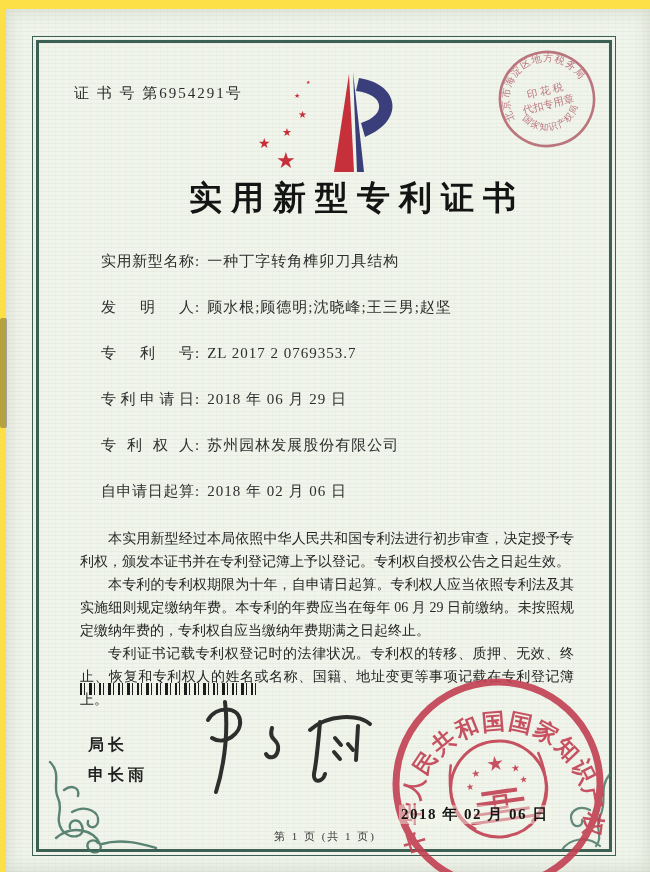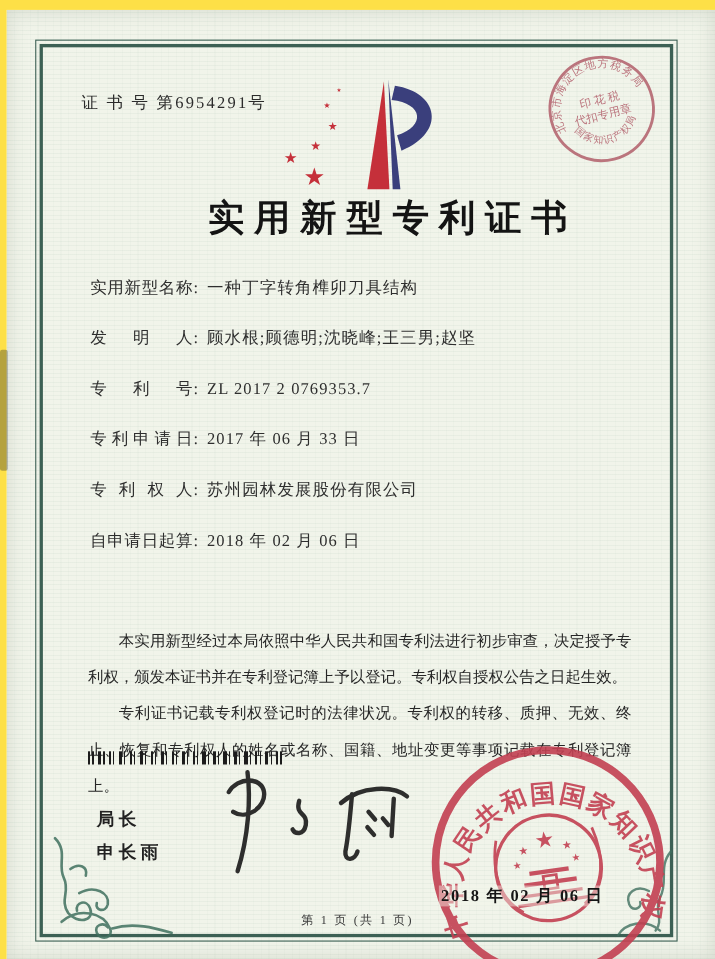--- a/index.html
+++ b/index.html
@@ -18,24 +18,24 @@
     border:3px solid #3c6054;outline:1px solid #3c6054;outline-offset:3px;
     pointer-events:none;
   }
   .abs{position:absolute;}
   #cert-number{left:74px;top:84px;font-size:15px;letter-spacing:2px;color:#2b2b2b;}
   #logo{left:246px;top:68px;}
   #title{left:0;top:176px;width:650px;text-align:center;font-size:33px;font-weight:700;
          letter-spacing:9px;color:#141414;padding-left:32px;}
   #fields{left:82px;top:252px;width:500px;}
   .field-row{height:46px;font-size:15px;color:#2e2e2e;white-space:nowrap;}
-  .field-label{display:inline-block;width:6.2em;text-align:justify;text-align-last:justify;}
+  .field-label{display:inline-block;width:6.2em;text-align:justify;text-align-last:justify;margin-left:19px;}
   .field-colon{display:inline-block;margin:0 8px 0 1px;}
   .field-value{letter-spacing:1px;}
-  #paragraphs{left:80px;top:527px;width:494px;font-size:14px;line-height:33px;color:#262626;margin-top:40px;}
+  #paragraphs{left:80px;top:527px;width:494px;font-size:14px;line-height:23px;color:#262626;}
   #paragraphs p{margin:0;text-indent:2em;text-align:justify;}
   #barcode{left:80px;top:683px;width:178px;height:12px;
     background:repeating-linear-gradient(90deg,
       #1c1c1c 0 2px, rgba(0,0,0,0) 2px 4px,
       #1c1c1c 4px 5px, rgba(0,0,0,0) 5px 9px,
       #1c1c1c 9px 12px, rgba(0,0,0,0) 12px 14px,
       #1c1c1c 14px 15px, rgba(0,0,0,0) 15px 19px);
   }
   #director-title{left:88px;top:735px;font-family:"Liberation Sans",sans-serif;
      font-size:16px;font-weight:600;letter-spacing:4px;color:#222;}
@@ -84,32 +84,33 @@
     <div class="field-row">
       <span class="field-label">实用新型名称</span><span class="field-colon">:</span><span class="field-value">一种丁字转角榫卯刀具结构</span>
     </div>
     <div class="field-row">
       <span class="field-label">发明人</span><span class="field-colon">:</span><span class="field-value">顾水根;顾德明;沈晓峰;王三男;赵坚</span>
     </div>
     <div class="field-row">
       <span class="field-label">专利号</span><span class="field-colon">:</span><span class="field-value">ZL 2017 2 0769353.7</span>
     </div>
     <div class="field-row">
-      <span class="field-label">专利申请日</span><span class="field-colon">:</span><span class="field-value">2017 年 06 月 33 日</span>
+      <span class="field-label">专利申请日</span><span class="field-colon">:</span><span class="field-value">2018 年 06 月 29 日</span>
     </div>
     <div class="field-row">
       <span class="field-label">专利权人</span><span class="field-colon">:</span><span class="field-value">苏州园林发展股份有限公司</span>
     </div>
     <div class="field-row">
       <span class="field-label">自申请日起算</span><span class="field-colon">:</span><span class="field-value">2018 年 02 月 06 日</span>
     </div>
   </div>
 
   <div id="paragraphs" class="abs">
     <p>本实用新型经过本局依照中华人民共和国专利法进行初步审查，决定授予专利权，颁发本证书并在专利登记簿上予以登记。专利权自授权公告之日起生效。</p>
+    <p>本专利的专利权期限为十年，自申请日起算。专利权人应当依照专利法及其实施细则规定缴纳年费。本专利的年费应当在每年 06 月 29 日前缴纳。未按照规定缴纳年费的，专利权自应当缴纳年费期满之日起终止。</p>
     <p>专利证书记载专利权登记时的法律状况。专利权的转移、质押、无效、终止、恢复和专利权人的姓名或名称、国籍、地址变更等事项记载在专利登记簿上。</p>
   </div>
 
   <div id="barcode" class="abs"></div>
 
   <svg id="ornament-bl" class="abs" width="118" height="95" viewBox="0 0 118 95">
     <g fill="none" stroke="#40705f" stroke-width="2.4" stroke-linecap="round" opacity="0.85">
       <path d="M8,2 C20,14 10,26 16,38 C22,50 12,58 20,70 C28,80 44,78 40,66 C37,57 26,60 28,68"></path>
       <path d="M14,78 C30,64 52,70 58,84 C62,92 50,96 46,88 C43,81 52,78 56,83"></path>
       <path d="M30,52 C44,44 58,52 56,62 C54,70 44,68 46,61"></path>

